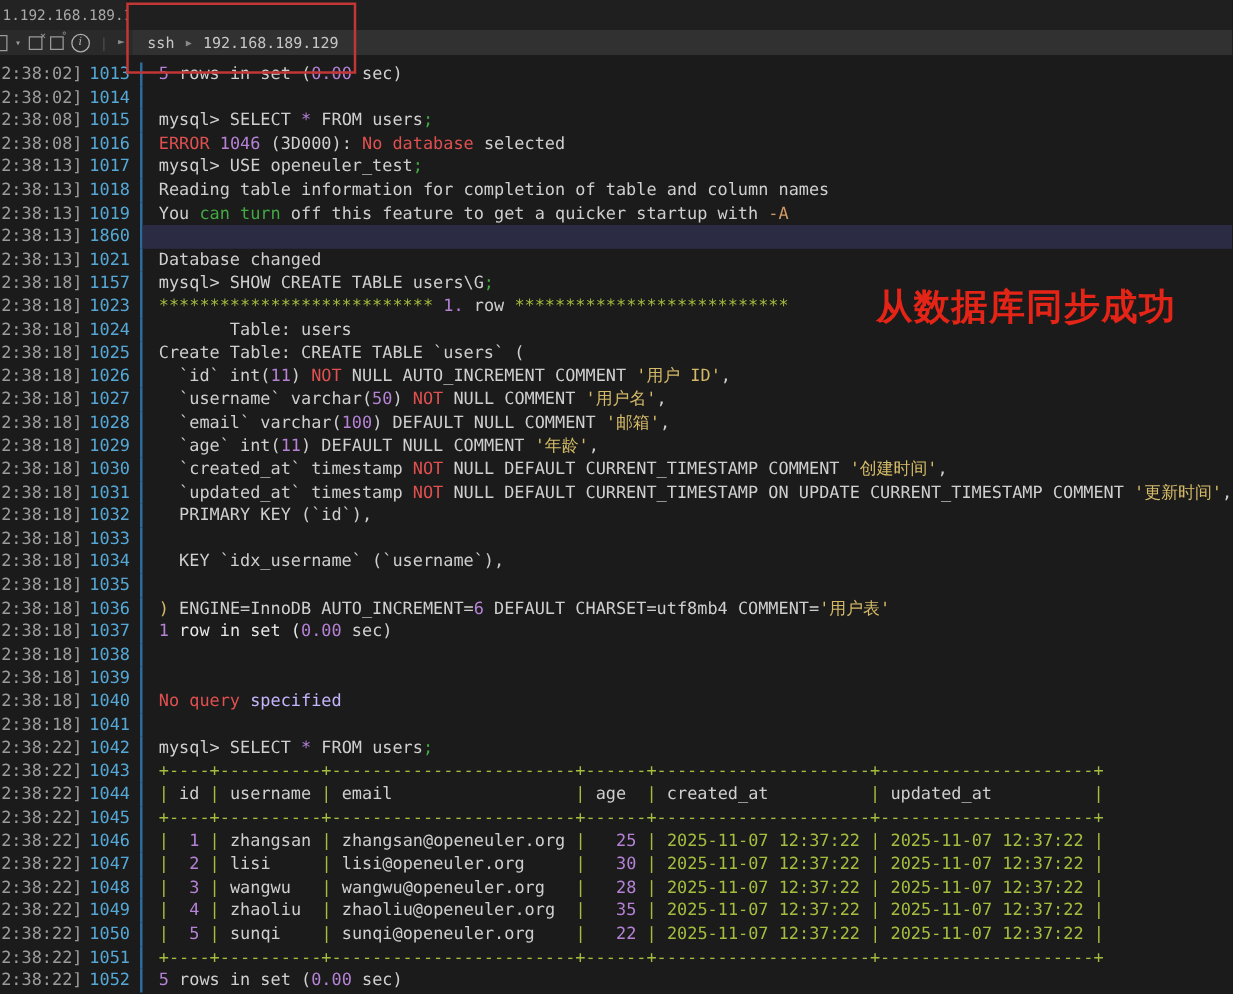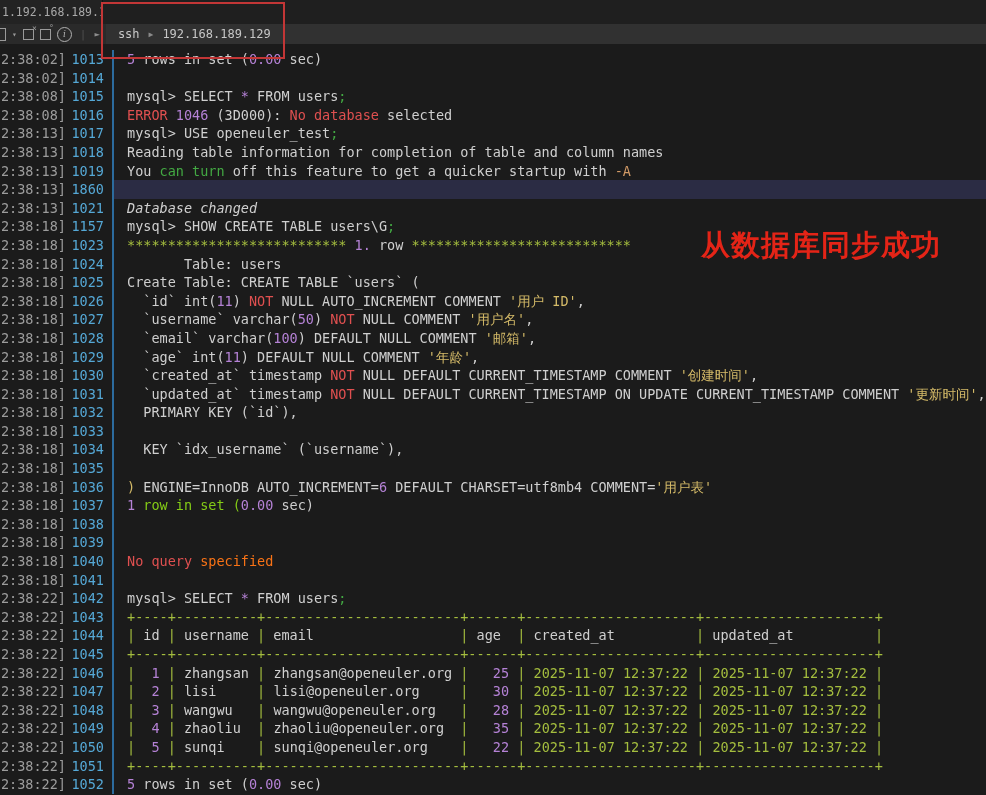--- a/index.html
+++ b/index.html
@@ -86,40 +86,40 @@
 <div class="terminal">
   <div>
       <div class="trow"><span class="ts">2:38:02]</span><span class="ln">1013</span><span class="gut-border"></span><span class="ct"><span style="color: rgb(181, 130, 214);">5</span><span style="color: rgb(207, 207, 207);"> rows in set (</span><span style="color: rgb(181, 130, 214);">0.00</span><span style="color: rgb(207, 207, 207);"> sec)</span></span></div>
       <div class="trow"><span class="ts">2:38:02]</span><span class="ln">1014</span><span class="gut-border"></span><span class="ct"></span></div>
       <div class="trow"><span class="ts">2:38:08]</span><span class="ln">1015</span><span class="gut-border"></span><span class="ct"><span style="color: rgb(207, 207, 207);">mysql&gt; SELECT </span><span style="color: rgb(181, 130, 214);">*</span><span style="color: rgb(207, 207, 207);"> FROM users</span><span style="color: rgb(67, 169, 67);">;</span></span></div>
       <div class="trow"><span class="ts">2:38:08]</span><span class="ln">1016</span><span class="gut-border"></span><span class="ct"><span style="color: rgb(224, 80, 80);">ERROR</span><span style="color: rgb(207, 207, 207);"> </span><span style="color: rgb(181, 130, 214);">1046</span><span style="color: rgb(207, 207, 207);"> (3D000): </span><span style="color: rgb(224, 80, 80);">No database</span><span style="color: rgb(207, 207, 207);"> selected</span></span></div>
       <div class="trow"><span class="ts">2:38:13]</span><span class="ln">1017</span><span class="gut-border"></span><span class="ct"><span style="color: rgb(207, 207, 207);">mysql&gt; USE openeuler_test</span><span style="color: rgb(67, 169, 67);">;</span></span></div>
       <div class="trow"><span class="ts">2:38:13]</span><span class="ln">1018</span><span class="gut-border"></span><span class="ct"><span style="color: rgb(207, 207, 207);">Reading table information for completion of table and column names</span></span></div>
       <div class="trow"><span class="ts">2:38:13]</span><span class="ln">1019</span><span class="gut-border"></span><span class="ct"><span style="color: rgb(207, 207, 207);">You </span><span style="color: rgb(67, 169, 67);">can turn</span><span style="color: rgb(207, 207, 207);"> off this feature to get a quicker startup with </span><span style="color: rgb(209, 154, 102);">-A</span></span></div>
       <div class="trow"><span class="ts">2:38:13]</span><span class="ln">1860</span><span class="gut-border"></span><span class="ct hl"></span></div>
-      <div class="trow"><span class="ts">2:38:13]</span><span class="ln">1021</span><span class="gut-border"></span><span class="ct"><span style="color: rgb(207, 207, 207); font-style: italic;">Database changed</span></span></div>
+      <div class="trow"><span class="ts">2:38:13]</span><span class="ln">1021</span><span class="gut-border"></span><span class="ct"><span style="color: rgb(207, 207, 207);">Database changed</span></span></div>
       <div class="trow"><span class="ts">2:38:18]</span><span class="ln">1157</span><span class="gut-border"></span><span class="ct"><span style="color: rgb(207, 207, 207);">mysql&gt; SHOW CREATE TABLE users\G</span><span style="color: rgb(67, 169, 67);">;</span></span></div>
       <div class="trow"><span class="ts">2:38:18]</span><span class="ln">1023</span><span class="gut-border"></span><span class="ct"><span style="color: rgb(164, 189, 62);">***************************</span><span style="color: rgb(207, 207, 207);"> </span><span style="color: rgb(181, 130, 214);">1.</span><span style="color: rgb(207, 207, 207);"> row </span><span style="color: rgb(164, 189, 62);">***************************</span></span></div>
       <div class="trow"><span class="ts">2:38:18]</span><span class="ln">1024</span><span class="gut-border"></span><span class="ct"><span style="color: rgb(207, 207, 207);">       Table: users</span></span></div>
       <div class="trow"><span class="ts">2:38:18]</span><span class="ln">1025</span><span class="gut-border"></span><span class="ct"><span style="color: rgb(207, 207, 207);">Create Table: CREATE TABLE `users` (</span></span></div>
       <div class="trow"><span class="ts">2:38:18]</span><span class="ln">1026</span><span class="gut-border"></span><span class="ct"><span style="color: rgb(207, 207, 207);">  `id` int(</span><span style="color: rgb(181, 130, 214);">11</span><span style="color: rgb(207, 207, 207);">) </span><span style="color: rgb(224, 80, 80);">NOT</span><span style="color: rgb(207, 207, 207);"> NULL AUTO_INCREMENT COMMENT </span><span style="color: rgb(212, 186, 104);">'用户 ID'</span><span style="color: rgb(207, 207, 207);">,</span></span></div>
       <div class="trow"><span class="ts">2:38:18]</span><span class="ln">1027</span><span class="gut-border"></span><span class="ct"><span style="color: rgb(207, 207, 207);">  `username` varchar(</span><span style="color: rgb(181, 130, 214);">50</span><span style="color: rgb(207, 207, 207);">) </span><span style="color: rgb(224, 80, 80);">NOT</span><span style="color: rgb(207, 207, 207);"> NULL COMMENT </span><span style="color: rgb(212, 186, 104);">'用户名'</span><span style="color: rgb(207, 207, 207);">,</span></span></div>
       <div class="trow"><span class="ts">2:38:18]</span><span class="ln">1028</span><span class="gut-border"></span><span class="ct"><span style="color: rgb(207, 207, 207);">  `email` varchar(</span><span style="color: rgb(181, 130, 214);">100</span><span style="color: rgb(207, 207, 207);">) DEFAULT NULL COMMENT </span><span style="color: rgb(212, 186, 104);">'邮箱'</span><span style="color: rgb(207, 207, 207);">,</span></span></div>
       <div class="trow"><span class="ts">2:38:18]</span><span class="ln">1029</span><span class="gut-border"></span><span class="ct"><span style="color: rgb(207, 207, 207);">  `age` int(</span><span style="color: rgb(181, 130, 214);">11</span><span style="color: rgb(207, 207, 207);">) DEFAULT NULL COMMENT </span><span style="color: rgb(212, 186, 104);">'年龄'</span><span style="color: rgb(207, 207, 207);">,</span></span></div>
       <div class="trow"><span class="ts">2:38:18]</span><span class="ln">1030</span><span class="gut-border"></span><span class="ct"><span style="color: rgb(207, 207, 207);">  `created_at` timestamp </span><span style="color: rgb(224, 80, 80);">NOT</span><span style="color: rgb(207, 207, 207);"> NULL DEFAULT CURRENT_TIMESTAMP COMMENT </span><span style="color: rgb(212, 186, 104);">'创建时间'</span><span style="color: rgb(207, 207, 207);">,</span></span></div>
       <div class="trow"><span class="ts">2:38:18]</span><span class="ln">1031</span><span class="gut-border"></span><span class="ct"><span style="color: rgb(207, 207, 207);">  `updated_at` timestamp </span><span style="color: rgb(224, 80, 80);">NOT</span><span style="color: rgb(207, 207, 207);"> NULL DEFAULT CURRENT_TIMESTAMP ON UPDATE CURRENT_TIMESTAMP COMMENT </span><span style="color: rgb(212, 186, 104);">'更新时间'</span><span style="color: rgb(207, 207, 207);">,</span></span></div>
       <div class="trow"><span class="ts">2:38:18]</span><span class="ln">1032</span><span class="gut-border"></span><span class="ct"><span style="color: rgb(207, 207, 207);">  PRIMARY KEY (`id`),</span></span></div>
       <div class="trow"><span class="ts">2:38:18]</span><span class="ln">1033</span><span class="gut-border"></span></div>
       <div class="trow"><span class="ts">2:38:18]</span><span class="ln">1034</span><span class="gut-border"></span><span class="ct"><span style="color: rgb(207, 207, 207);">  KEY `idx_username` (`username`),</span></span></div>
       <div class="trow"><span class="ts">2:38:18]</span><span class="ln">1035</span><span class="gut-border"></span></div>
       <div class="trow"><span class="ts">2:38:18]</span><span class="ln">1036</span><span class="gut-border"></span><span class="ct"><span style="color: rgb(212, 186, 104);">) </span><span style="color: rgb(207, 207, 207);">ENGINE=InnoDB AUTO_INCREMENT=</span><span style="color: rgb(181, 130, 214);">6</span><span style="color: rgb(207, 207, 207);"> DEFAULT CHARSET=utf8mb4 COMMENT=</span><span style="color: rgb(212, 186, 104);">'用户表'</span></span></div>
-      <div class="trow"><span class="ts">2:38:18]</span><span class="ln">1037</span><span class="gut-border"></span><span class="ct"><span style="color: rgb(181, 130, 214);">1</span><span style="color: #84cc16;"> row in set (</span><span style="color: rgb(181, 130, 214);">0.00</span><span style="color: rgb(207, 207, 207);"> sec)</span></span></div>
+      <div class="trow"><span class="ts">2:38:18]</span><span class="ln">1037</span><span class="gut-border"></span><span class="ct"><span style="color: rgb(181, 130, 214);">1</span><span style="color: #e5e5e5;"> row in set (</span><span style="color: rgb(181, 130, 214);">0.00</span><span style="color: rgb(207, 207, 207);"> sec)</span></span></div>
       <div class="trow"><span class="ts">2:38:18]</span><span class="ln">1038</span><span class="gut-border"></span><span class="ct"></span></div>
       <div class="trow"><span class="ts">2:38:18]</span><span class="ln">1039</span><span class="gut-border"></span></div>
-      <div class="trow"><span class="ts">2:38:18]</span><span class="ln">1040</span><span class="gut-border"></span><span class="ct"><span style="color: rgb(224, 80, 80);">No query</span><span style="color: #f97316;"> specified</span></span></div>
+      <div class="trow"><span class="ts">2:38:18]</span><span class="ln">1040</span><span class="gut-border"></span><span class="ct"><span style="color: rgb(224, 80, 80);">No query</span><span style="color: #c4b5fd;"> specified</span></span></div>
       <div class="trow"><span class="ts">2:38:18]</span><span class="ln">1041</span><span class="gut-border"></span><span class="ct"></span></div>
       <div class="trow"><span class="ts">2:38:22]</span><span class="ln">1042</span><span class="gut-border"></span><span class="ct"><span style="color: rgb(207, 207, 207);">mysql&gt; SELECT </span><span style="color: rgb(181, 130, 214);">*</span><span style="color: rgb(207, 207, 207);"> FROM users</span><span style="color: rgb(67, 169, 67);">;</span></span></div>
       <div class="trow"><span class="ts">2:38:22]</span><span class="ln">1043</span><span class="gut-border"></span><span class="ct"><span style="color: rgb(164, 189, 62);">+----+----------+------------------------+------+---------------------+---------------------+</span></span></div>
       <div class="trow"><span class="ts">2:38:22]</span><span class="ln">1044</span><span class="gut-border"></span><span class="ct"><span style="color: rgb(164, 189, 62);">|</span><span style="color: rgb(207, 207, 207);"> id </span><span style="color: rgb(164, 189, 62);">|</span><span style="color: rgb(207, 207, 207);"> username </span><span style="color: rgb(164, 189, 62);">|</span><span style="color: rgb(207, 207, 207);"> email                  </span><span style="color: rgb(164, 189, 62);">|</span><span style="color: rgb(207, 207, 207);"> age  </span><span style="color: rgb(164, 189, 62);">|</span><span style="color: rgb(207, 207, 207);"> created_at          </span><span style="color: rgb(164, 189, 62);">|</span><span style="color: rgb(207, 207, 207);"> updated_at          </span><span style="color: rgb(164, 189, 62);">|</span></span></div>
       <div class="trow"><span class="ts">2:38:22]</span><span class="ln">1045</span><span class="gut-border"></span><span class="ct"><span style="color: rgb(164, 189, 62);">+----+----------+------------------------+------+---------------------+---------------------+</span></span></div>
       <div class="trow"><span class="ts">2:38:22]</span><span class="ln">1046</span><span class="gut-border"></span><span class="ct"><span style="color: rgb(164, 189, 62);">|</span><span style="color: rgb(207, 207, 207);">  </span><span style="color: rgb(181, 130, 214);">1</span><span style="color: rgb(207, 207, 207);"> </span><span style="color: rgb(164, 189, 62);">|</span><span style="color: rgb(207, 207, 207);"> zhangsan </span><span style="color: rgb(164, 189, 62);">|</span><span style="color: rgb(207, 207, 207);"> zhangsan@openeuler.org </span><span style="color: rgb(164, 189, 62);">|</span><span style="color: rgb(207, 207, 207);">   </span><span style="color: rgb(181, 130, 214);">25</span><span style="color: rgb(207, 207, 207);"> </span><span style="color: rgb(164, 189, 62);">|</span><span style="color: rgb(207, 207, 207);"> </span><span style="color: rgb(164, 189, 62);">2025-11-07 12:37:22</span><span style="color: rgb(207, 207, 207);"> </span><span style="color: rgb(164, 189, 62);">|</span><span style="color: rgb(207, 207, 207);"> </span><span style="color: rgb(164, 189, 62);">2025-11-07 12:37:22</span><span style="color: rgb(207, 207, 207);"> </span><span style="color: rgb(164, 189, 62);">|</span></span></div>
       <div class="trow"><span class="ts">2:38:22]</span><span class="ln">1047</span><span class="gut-border"></span><span class="ct"><span style="color: rgb(164, 189, 62);">|</span><span style="color: rgb(207, 207, 207);">  </span><span style="color: rgb(181, 130, 214);">2</span><span style="color: rgb(207, 207, 207);"> </span><span style="color: rgb(164, 189, 62);">|</span><span style="color: rgb(207, 207, 207);"> lisi     </span><span style="color: rgb(164, 189, 62);">|</span><span style="color: rgb(207, 207, 207);"> lisi@openeuler.org     </span><span style="color: rgb(164, 189, 62);">|</span><span style="color: rgb(207, 207, 207);">   </span><span style="color: rgb(181, 130, 214);">30</span><span style="color: rgb(207, 207, 207);"> </span><span style="color: rgb(164, 189, 62);">|</span><span style="color: rgb(207, 207, 207);"> </span><span style="color: rgb(164, 189, 62);">2025-11-07 12:37:22</span><span style="color: rgb(207, 207, 207);"> </span><span style="color: rgb(164, 189, 62);">|</span><span style="color: rgb(207, 207, 207);"> </span><span style="color: rgb(164, 189, 62);">2025-11-07 12:37:22</span><span style="color: rgb(207, 207, 207);"> </span><span style="color: rgb(164, 189, 62);">|</span></span></div>
       <div class="trow"><span class="ts">2:38:22]</span><span class="ln">1048</span><span class="gut-border"></span><span class="ct"><span style="color: rgb(164, 189, 62);">|</span><span style="color: rgb(207, 207, 207);">  </span><span style="color: rgb(181, 130, 214);">3</span><span style="color: rgb(207, 207, 207);"> </span><span style="color: rgb(164, 189, 62);">|</span><span style="color: rgb(207, 207, 207);"> wangwu   </span><span style="color: rgb(164, 189, 62);">|</span><span style="color: rgb(207, 207, 207);"> wangwu@openeuler.org   </span><span style="color: rgb(164, 189, 62);">|</span><span style="color: rgb(207, 207, 207);">   </span><span style="color: rgb(181, 130, 214);">28</span><span style="color: rgb(207, 207, 207);"> </span><span style="color: rgb(164, 189, 62);">|</span><span style="color: rgb(207, 207, 207);"> </span><span style="color: rgb(164, 189, 62);">2025-11-07 12:37:22</span><span style="color: rgb(207, 207, 207);"> </span><span style="color: rgb(164, 189, 62);">|</span><span style="color: rgb(207, 207, 207);"> </span><span style="color: rgb(164, 189, 62);">2025-11-07 12:37:22</span><span style="color: rgb(207, 207, 207);"> </span><span style="color: rgb(164, 189, 62);">|</span></span></div>
       <div class="trow"><span class="ts">2:38:22]</span><span class="ln">1049</span><span class="gut-border"></span><span class="ct"><span style="color: rgb(164, 189, 62);">|</span><span style="color: rgb(207, 207, 207);">  </span><span style="color: rgb(181, 130, 214);">4</span><span style="color: rgb(207, 207, 207);"> </span><span style="color: rgb(164, 189, 62);">|</span><span style="color: rgb(207, 207, 207);"> zhaoliu  </span><span style="color: rgb(164, 189, 62);">|</span><span style="color: rgb(207, 207, 207);"> zhaoliu@openeuler.org  </span><span style="color: rgb(164, 189, 62);">|</span><span style="color: rgb(207, 207, 207);">   </span><span style="color: rgb(181, 130, 214);">35</span><span style="color: rgb(207, 207, 207);"> </span><span style="color: rgb(164, 189, 62);">|</span><span style="color: rgb(207, 207, 207);"> </span><span style="color: rgb(164, 189, 62);">2025-11-07 12:37:22</span><span style="color: rgb(207, 207, 207);"> </span><span style="color: rgb(164, 189, 62);">|</span><span style="color: rgb(207, 207, 207);"> </span><span style="color: rgb(164, 189, 62);">2025-11-07 12:37:22</span><span style="color: rgb(207, 207, 207);"> </span><span style="color: rgb(164, 189, 62);">|</span></span></div>
       <div class="trow"><span class="ts">2:38:22]</span><span class="ln">1050</span><span class="gut-border"></span><span class="ct"><span style="color: rgb(164, 189, 62);">|</span><span style="color: rgb(207, 207, 207);">  </span><span style="color: rgb(181, 130, 214);">5</span><span style="color: rgb(207, 207, 207);"> </span><span style="color: rgb(164, 189, 62);">|</span><span style="color: rgb(207, 207, 207);"> sunqi    </span><span style="color: rgb(164, 189, 62);">|</span><span style="color: rgb(207, 207, 207);"> sunqi@openeuler.org    </span><span style="color: rgb(164, 189, 62);">|</span><span style="color: rgb(207, 207, 207);">   </span><span style="color: rgb(181, 130, 214);">22</span><span style="color: rgb(207, 207, 207);"> </span><span style="color: rgb(164, 189, 62);">|</span><span style="color: rgb(207, 207, 207);"> </span><span style="color: rgb(164, 189, 62);">2025-11-07 12:37:22</span><span style="color: rgb(207, 207, 207);"> </span><span style="color: rgb(164, 189, 62);">|</span><span style="color: rgb(207, 207, 207);"> </span><span style="color: rgb(164, 189, 62);">2025-11-07 12:37:22</span><span style="color: rgb(207, 207, 207);"> </span><span style="color: rgb(164, 189, 62);">|</span></span></div>

